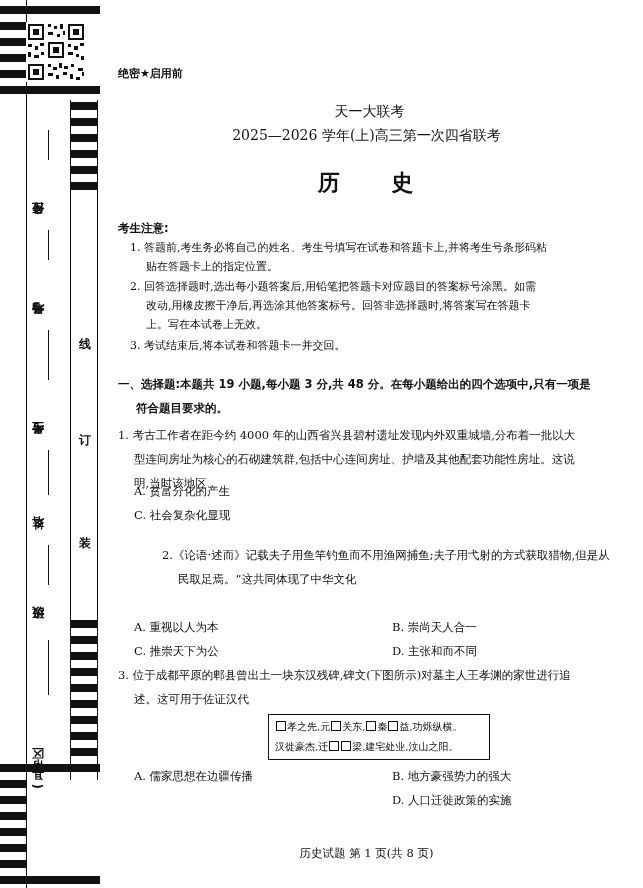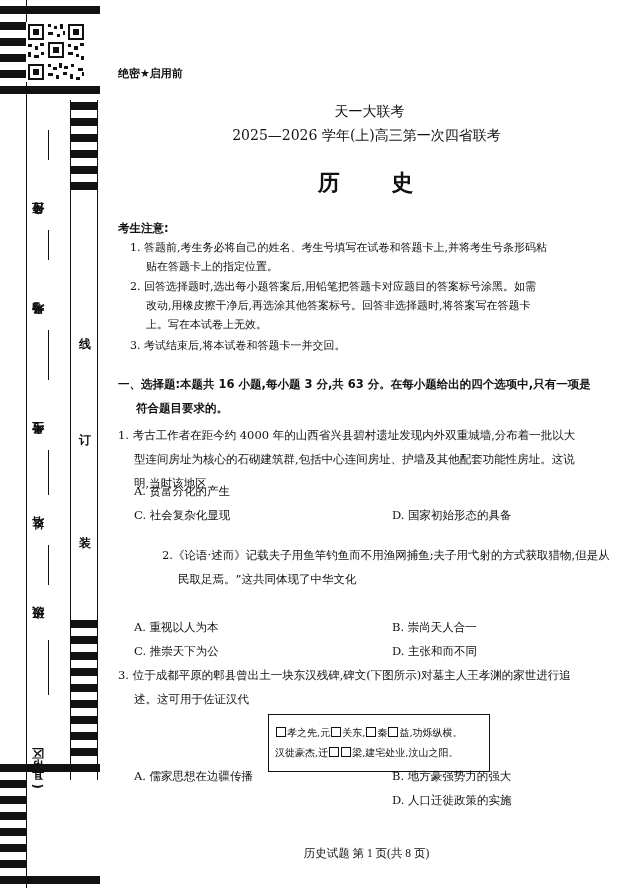--- a/index.html
+++ b/index.html
@@ -30,25 +30,25 @@
     .notice .cont { padding-left: 16px; }
 
     .sec-head { position: absolute; left: 118px; width: 510px; font-family: "DejaVu Sans", sans-serif; font-weight: bold; font-size: 11.5px; line-height: 24px; }
     .sec-head .cont { padding-left: 18px; }
 
     .q { position: absolute; left: 118px; width: 512px; font-size: 11.5px; line-height: 24px; text-align: justify; }
     .q .cont { padding-left: 16px; }
     .opts { position: absolute; left: 134px; width: 490px; font-size: 11.5px; line-height: 24px; }
     .opt { position: absolute; white-space: nowrap; }
 
-    .inscription { position: absolute; left: 268px; top: 714px; width: 222px; border: 1px solid #111; font-size: 10px; line-height: 20px; padding: 8px 6px; }
+    .inscription { position: absolute; left: 268px; top: 714px; width: 222px; border: 1px solid #111; font-size: 10px; line-height: 20px; padding: 2px 6px; }
     .inscription .row { white-space: nowrap; }
     .box { display: inline-block; width: 10px; height: 10px; border: 1px solid #111; vertical-align: -1px; margin: 0 1px; }
 
-    .footer { position: absolute; left: 0; width: 643px; top: 846px; text-align: center; font-size: 11.5px; padding-left: 90px; font-family: Liberation Serif, serif; }
+    .footer { position: absolute; left: 0; width: 643px; top: 846px; text-align: center; font-size: 11.5px; padding-left: 90px; }
   </style>
 </head>
 <body>
 
 <div class="strip-bars">
 
   <div class="bar-outer thin" style="top:6px;"></div>
   <div class="left-col-bar" style="top:22px;"></div>
   <div class="left-col-bar" style="top:38px;"></div>
   <div class="left-col-bar" style="top:54px;"></div>
@@ -164,33 +164,32 @@
 <div class="notice" style="top:277px;">
   <div>2. 回答选择题时,选出每小题答案后,用铅笔把答题卡对应题目的答案标号涂黑。如需</div>
   <div class="cont">改动,用橡皮擦干净后,再选涂其他答案标号。回答非选择题时,将答案写在答题卡</div>
   <div class="cont">上。写在本试卷上无效。</div>
 </div>
 <div class="notice" style="top:336px;">
   <div>3. 考试结束后,将本试卷和答题卡一并交回。</div>
 </div>
 
 <div class="sec-head" style="top:372px;">
-  <div>一、选择题:本题共 16 小题,每小题 3 分,共 63 分。在每小题给出的四个选项中,只有一项是</div>
+  <div>一、选择题:本题共 19 小题,每小题 3 分,共 48 分。在每小题给出的四个选项中,只有一项是</div>
   <div class="cont">符合题目要求的。</div>
 </div>
 
 <div class="q" style="top:423px;">
   <div>1. 考古工作者在距今约 4000 年的山西省兴县碧村遗址发现内外双重城墙,分布着一批以大</div>
   <div class="cont">型连间房址为核心的石砌建筑群,包括中心连间房址、护墙及其他配套功能性房址。这说</div>
   <div class="cont">明,当时该地区</div>
 </div>
 <div class="opts" style="top:479px; height:50px;">
   <span class="opt" style="left:0; top:0;">A. 贫富分化的产生</span>
   <span class="opt" style="left:0; top:24px;">C. 社会复杂化显现</span>
-  <span class="opt" style="left:258px; top:24px;">D. 国家初始形态的具备</span>
 </div>
 
 <div class="q" style="top:543px;margin-left:44px;">
   <div>2.《论语·述而》记载夫子用鱼竿钓鱼而不用渔网捕鱼;夫子用弋射的方式获取猎物,但是从</div>
   <div class="cont">民取足焉。”这共同体现了中华文化</div>
 </div>
 <div class="opts" style="top:615px; height:50px;">
   <span class="opt" style="left:0; top:0;">A. 重视以人为本</span>
   <span class="opt" style="left:258px; top:0;">B. 崇尚天人合一</span>
   <span class="opt" style="left:0; top:24px;">C. 推崇天下为公</span>

